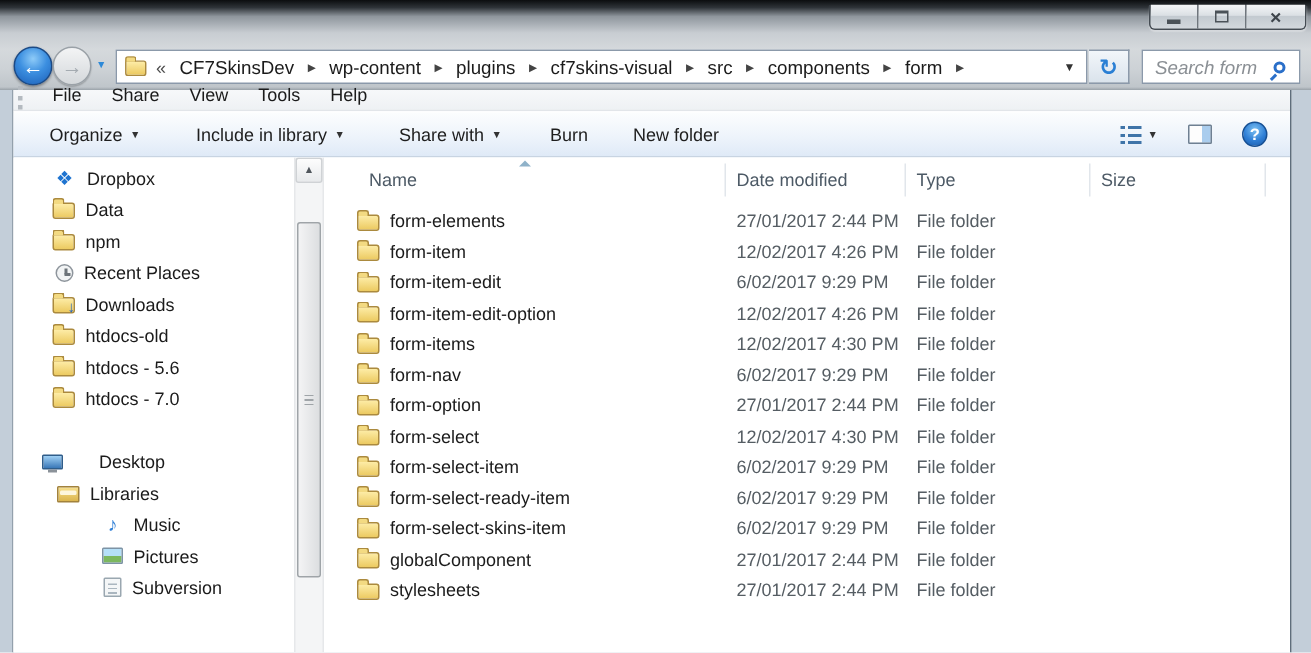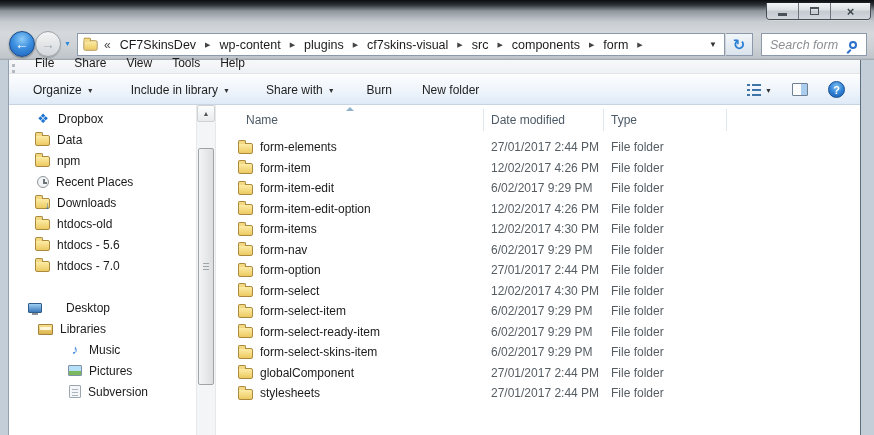--- a/index.html
+++ b/index.html
@@ -349,20 +349,21 @@
       <div class="scroll-up">▲</div>
       <div class="scroll-thumb"></div>
     </div>
 
     <div class="filelist">
       <div class="sort-arrow"></div>
       <div class="lheader">
         <div class="hcell h-name">Name</div>
         <div class="hcell h-date">Date modified</div>
         <div class="hcell h-type">Type</div>
+        <div class="hcell h-size">Size</div>
       </div>
 
       <div class="rows">
         <div class="row">
           <div class="c-name">
               <span class="icon-folder"></span>
               <span>form-elements</span>
             </div>
           <div class="c-date">27/01/2017 2:44 PM</div>
           <div class="c-type">File folder</div>

